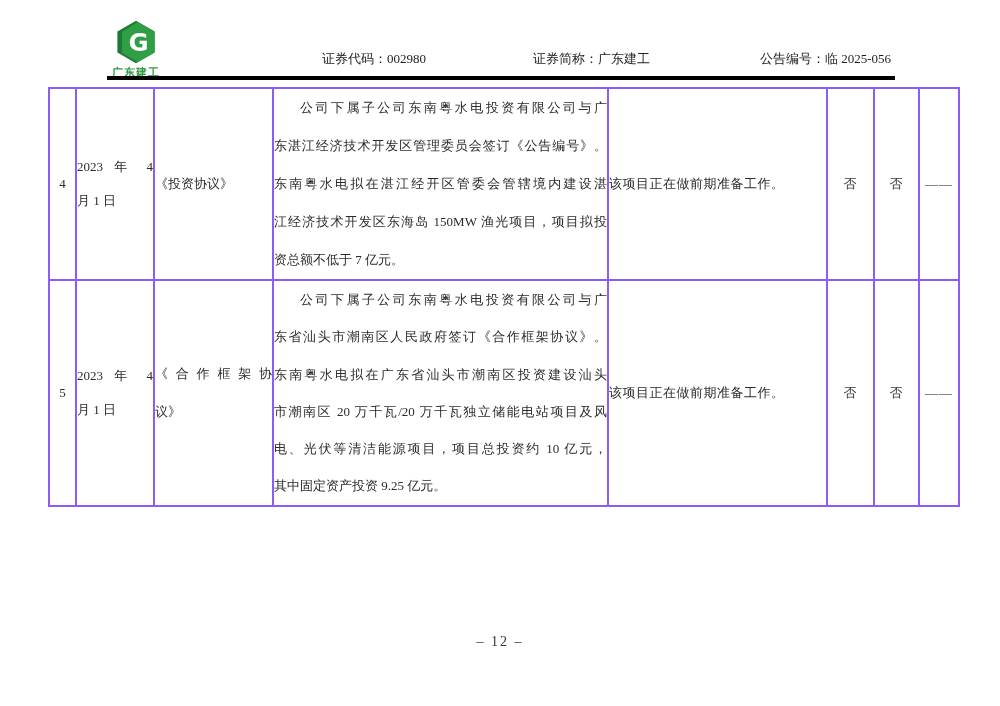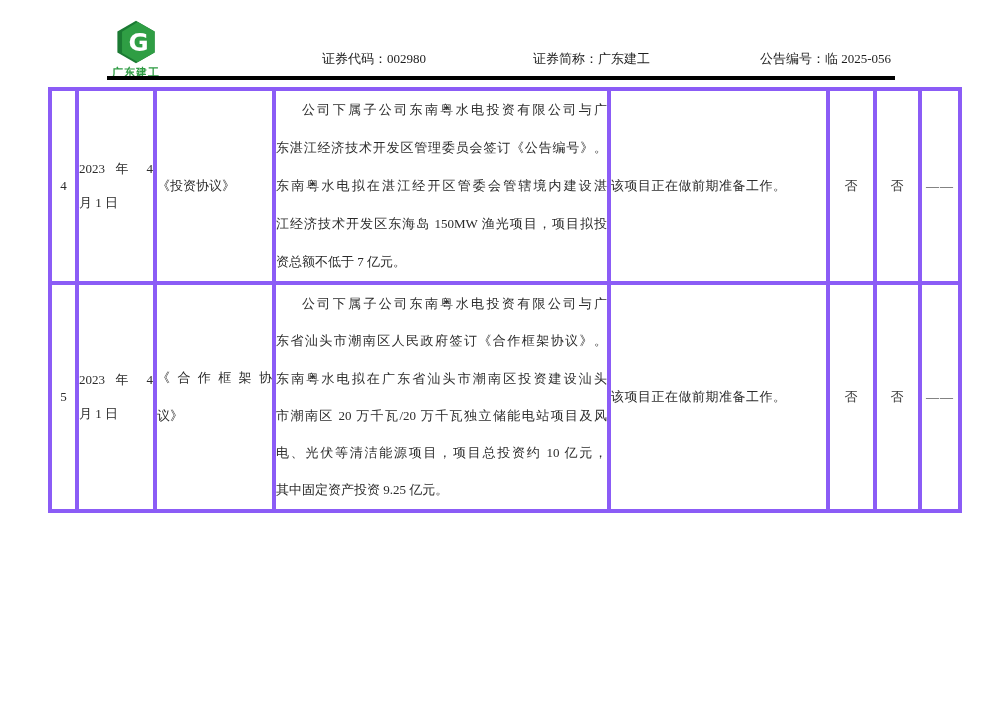--- a/index.html
+++ b/index.html
@@ -22,21 +22,21 @@
   .hlabel.name{left:533px;}
   .hlabel.anno{left:760px;}
   .rule{position:absolute;left:107px;top:76px;width:788px;height:4px;background:#000;}
 
   
   table.doc{
     position:absolute;left:48px;top:87px;width:910px;
     border-collapse:collapse;table-layout:fixed;font-size:13px;color:#2b2b2b;
   }
   table.doc td{
-    border:4px solid #8b5cf6;vertical-align:middle;padding:0;overflow:hidden;
+    border:2px solid #8b5cf6;vertical-align:middle;padding:0;overflow:hidden;
   }
   tr.r0{height:190px;}
   tr.r1{height:224px;}
   .ln{display:block;}
   .j{text-align:justify;text-align-last:justify;}
   .last{text-align-last:left;}
   .indent{padding-left:26px;}
   td.c-idx{text-align:center;}
   td.c-date{padding:0 9px;line-height:34px;}
   td.c-agree{padding:0 8px;line-height:38px;}
@@ -123,14 +123,17 @@
           <span class="ln j last">其中固定资产投资 9.25 亿元。</span>
         </td>
         <td class="c-prog">该项目正在做前期准备工作。</td>
         <td class="c-flag">否</td>
         <td class="c-flag">否</td>
         <td class="c-flag">——</td>
       </tr>
     </tbody>
   </table>
 
+  <div class="footer">
+    <span>– 12 –</span>
+  </div>
 
 </div>
 
 </body></html>

